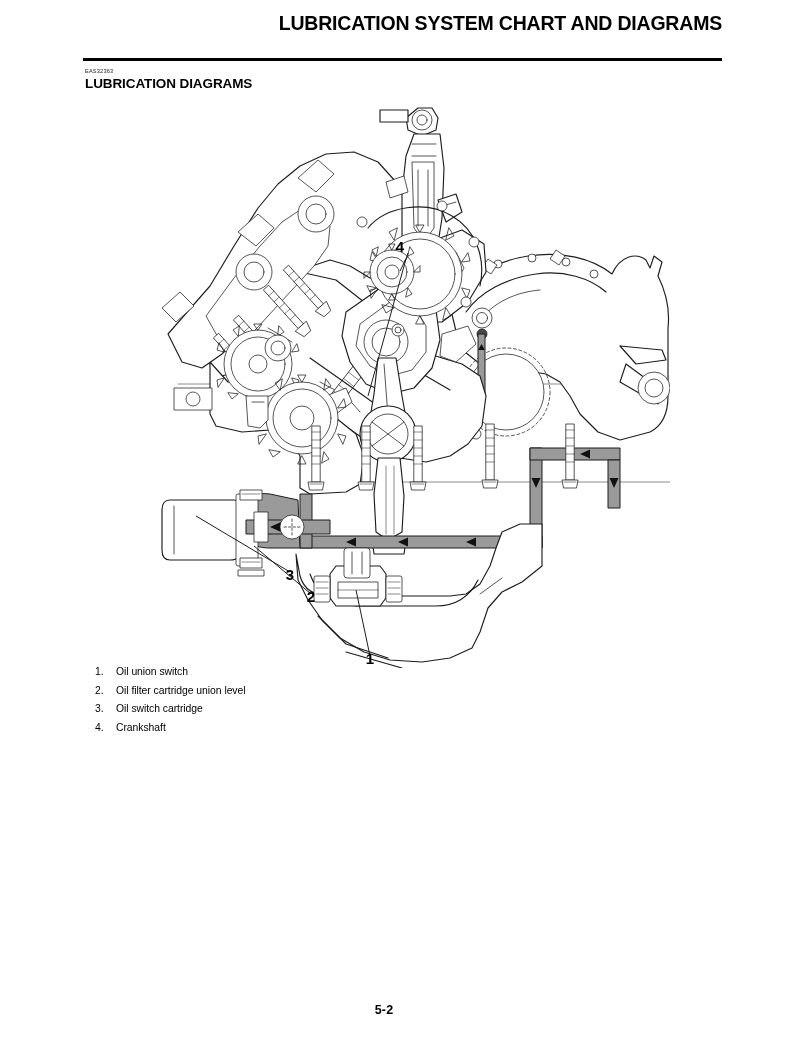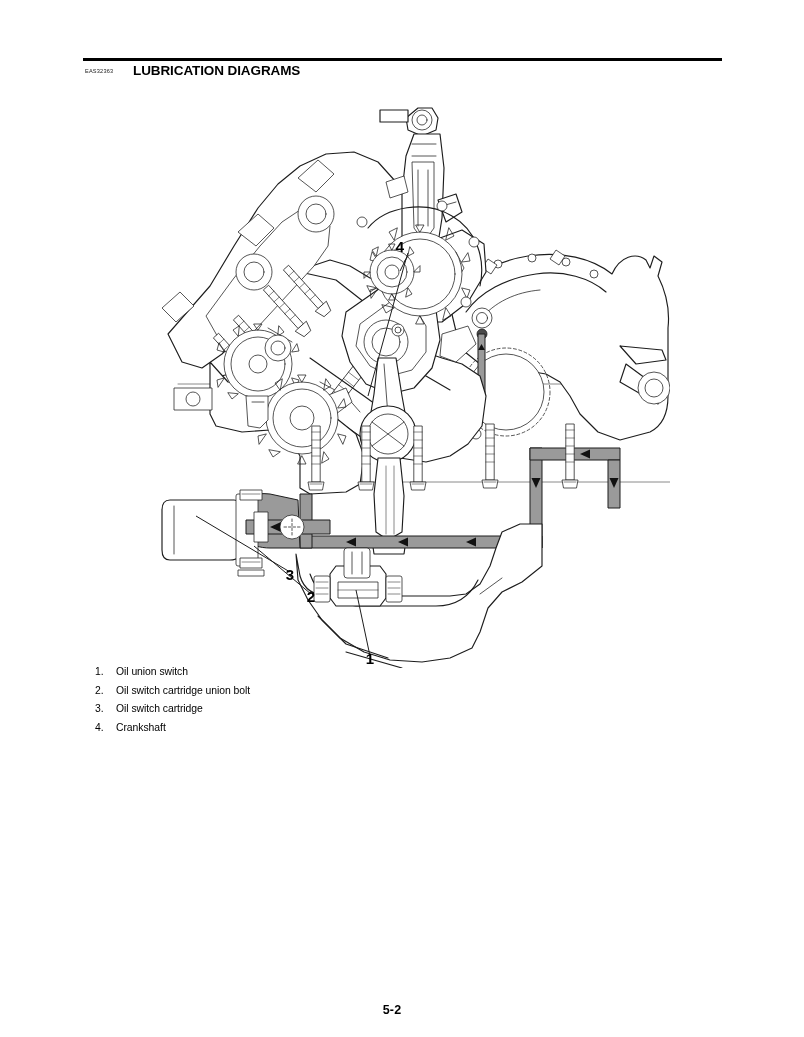--- a/index.html
+++ b/index.html
@@ -50,28 +50,27 @@
     top: 68px;
     left: 85px;
     font-size: 5.6px;
     letter-spacing: 0.2px;
     color: #1a1a1a;
     line-height: 7px;
   }
 
   .section-heading {
     position: absolute;
-    top: 62px;
+    top: 75px;
     left: 85px;
     font-size: 13.5px;
     font-weight: bold;
     letter-spacing: -0.1px;
     line-height: 17px;
     white-space: nowrap;
-    margin-left: 48px;
   }
 
   
   .figure {
     position: absolute;
     top: 96px;
     left: 150px;
     width: 520px;
     height: 572px;
   }
@@ -99,33 +98,34 @@
     flex: 0 0 21px;
   }
   .legend-label {
     letter-spacing: -0.05px;
   }
 
   
   .footer {
     position: absolute;
     top: 1003px;
-    left: 8px;
+    left: 0;
     width: 768px;
     text-align: center;
     font-size: 12.5px;
     font-weight: bold;
     letter-spacing: 0.2px;
   }
 </style>
 </head>
 <body>
 
 <div class="page">
 
+  <div class="running-header">LUBRICATION SYSTEM CHART AND DIAGRAMS</div>
 
   <div class="header-rule"></div>
 
   <div class="ref-code">EAS32363</div>
 
   <div class="section-heading">LUBRICATION DIAGRAMS</div>
 
   <div class="figure">
     <svg viewBox="0 0 520 572" xmlns="http://www.w3.org/2000/svg">
       <defs>
@@ -460,21 +460,21 @@
     </svg>
   </div>
 
   <div class="legend">
     <div class="legend-item">
       <span class="legend-num">1.</span>
       <span class="legend-label">Oil union switch</span>
     </div>
     <div class="legend-item">
       <span class="legend-num">2.</span>
-      <span class="legend-label">Oil switch cartridge union bolt</span>
+      <span class="legend-label">Oil filter cartridge union level</span>
     </div>
     <div class="legend-item">
       <span class="legend-num">3.</span>
       <span class="legend-label">Oil switch cartridge</span>
     </div>
     <div class="legend-item">
       <span class="legend-num">4.</span>
       <span class="legend-label">Crankshaft</span>
     </div>
   </div>

